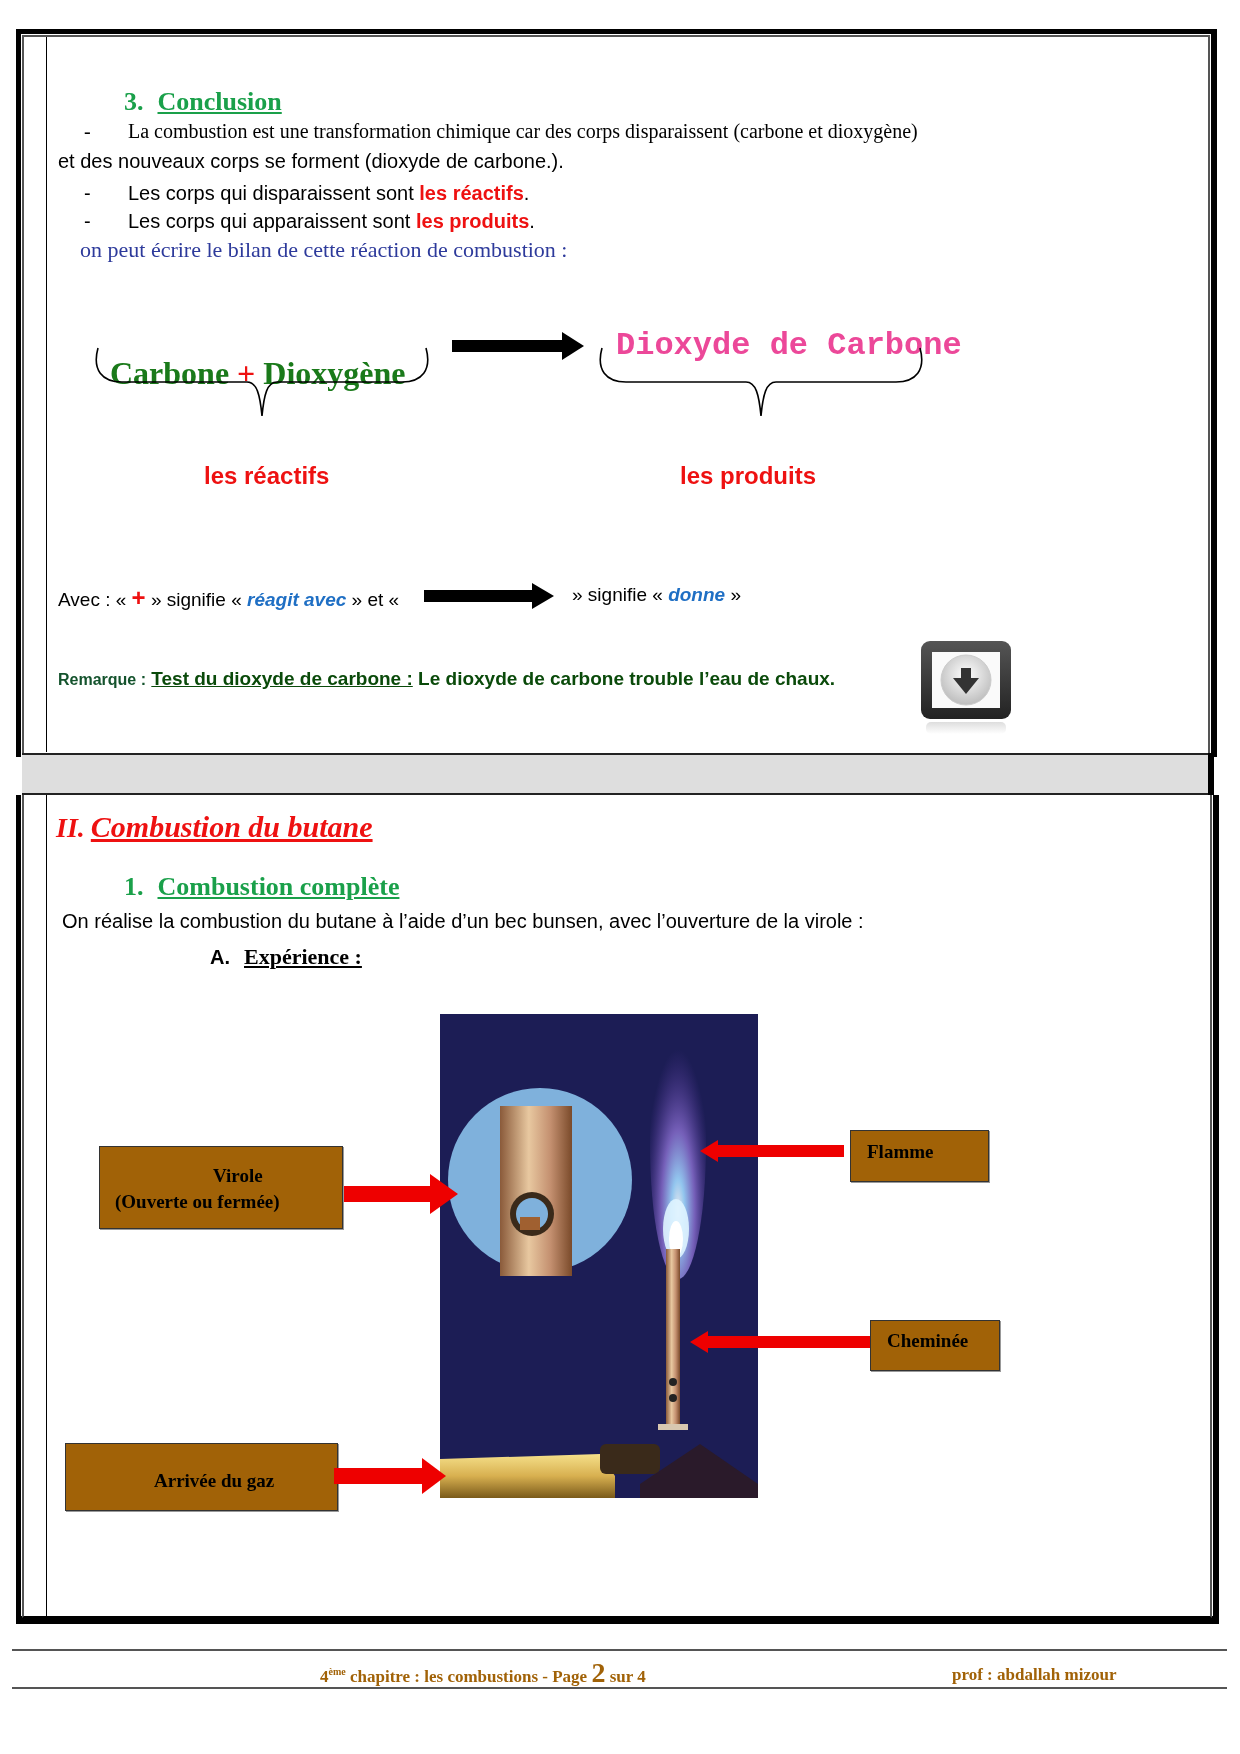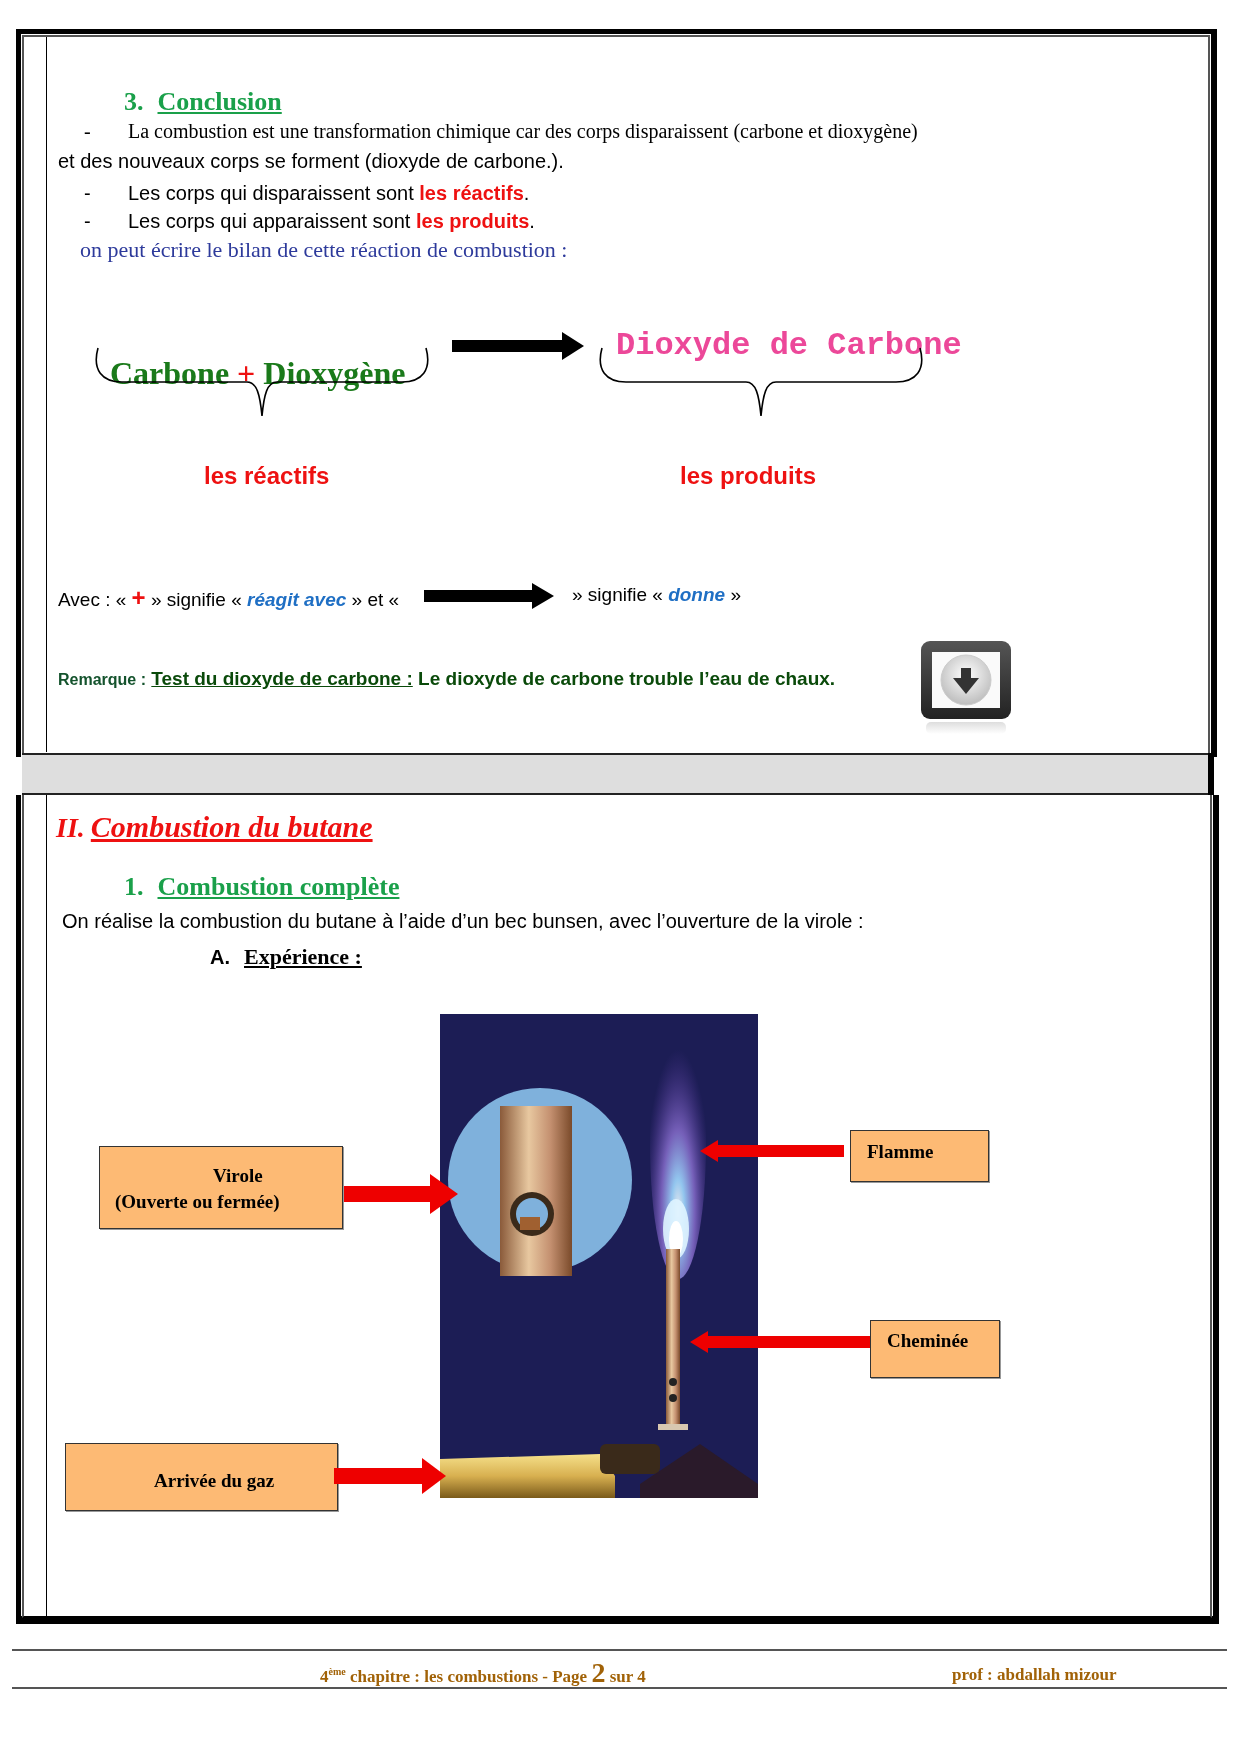--- a/index.html
+++ b/index.html
@@ -42,21 +42,21 @@
   .remark .ul { text-decoration: underline; }
 
   .h2 { font-family: "Liberation Serif", serif; font-weight: bold; font-style: italic; font-size: 30px; color: #ee1111; }
   .h2 .num { font-size: 28px; margin-right: 6px; }
   .h2 .txt { text-decoration: underline; }
 
   .subA { font-size: 22px; font-weight: bold; }
   .subA .letter { font-family: "Liberation Sans", sans-serif; margin-right: 14px; font-size: 20px; }
   .subA .txt { font-family: "Liberation Serif", serif; text-decoration: underline; }
 
-  .label-box { position: absolute; box-sizing: border-box; border: 1.5px solid #333; background: #fdba74; font-family: "Liberation Serif", serif; font-weight: bold; font-size: 19px; color: #000; box-shadow: 1px 1px 0 #999; }
+  .label-box { position: absolute; box-sizing: border-box; border: 1.5px solid #333; background: #a16207; font-family: "Liberation Serif", serif; font-weight: bold; font-size: 19px; color: #000; box-shadow: 1px 1px 0 #999; }
 
   .photo { position: absolute; left: 440px; top: 1014px; width: 318px; height: 484px; background: #1c1d55; overflow: hidden; }
 
   .footer-line { position: absolute; height: 0; border-top: 2px solid #555; }
   .footer-text { font-family: "Liberation Serif", serif; font-weight: bold; font-size: 17px; color: #a16207; }
   .footer-text sup { font-size: 10px; }
   .footer-text .big { font-size: 28px; }
 </style>
 </head>
 <body>
@@ -206,21 +206,21 @@
   </svg>
 </div>
 
 <div class="label-box" style="left:99px; top:1146px; width:244px; height:83px;">
   <div class="abs" style="left:113px; top:18px;">Virole</div>
   <div class="abs" style="left:15px; top:44px;">(Ouverte ou fermée)</div>
 </div>
 <div class="label-box" style="left:850px; top:1130px; width:139px; height:52px;">
   <div class="abs" style="left:16px; top:10px;">Flamme</div>
 </div>
-<div class="label-box" style="left:870px; top:1320px; width:130px; height:58px;">
+<div class="label-box" style="left:870px; top:1320px; width:130px; height:51px;">
   <div class="abs" style="left:16px; top:9px;">Cheminée</div>
 </div>
 <div class="label-box" style="left:65px; top:1443px; width:273px; height:68px;">
   <div class="abs" style="left:88px; top:26px;">Arrivée du gaz</div>
 </div>
 
 <svg class="abs" style="left:344px; top:1174px;" width="114" height="40">
   <rect x="0" y="12" width="88" height="16" fill="#ee0000"></rect>
   <polygon points="86,0 114,20 86,40" fill="#ee0000"></polygon>
 </svg>

